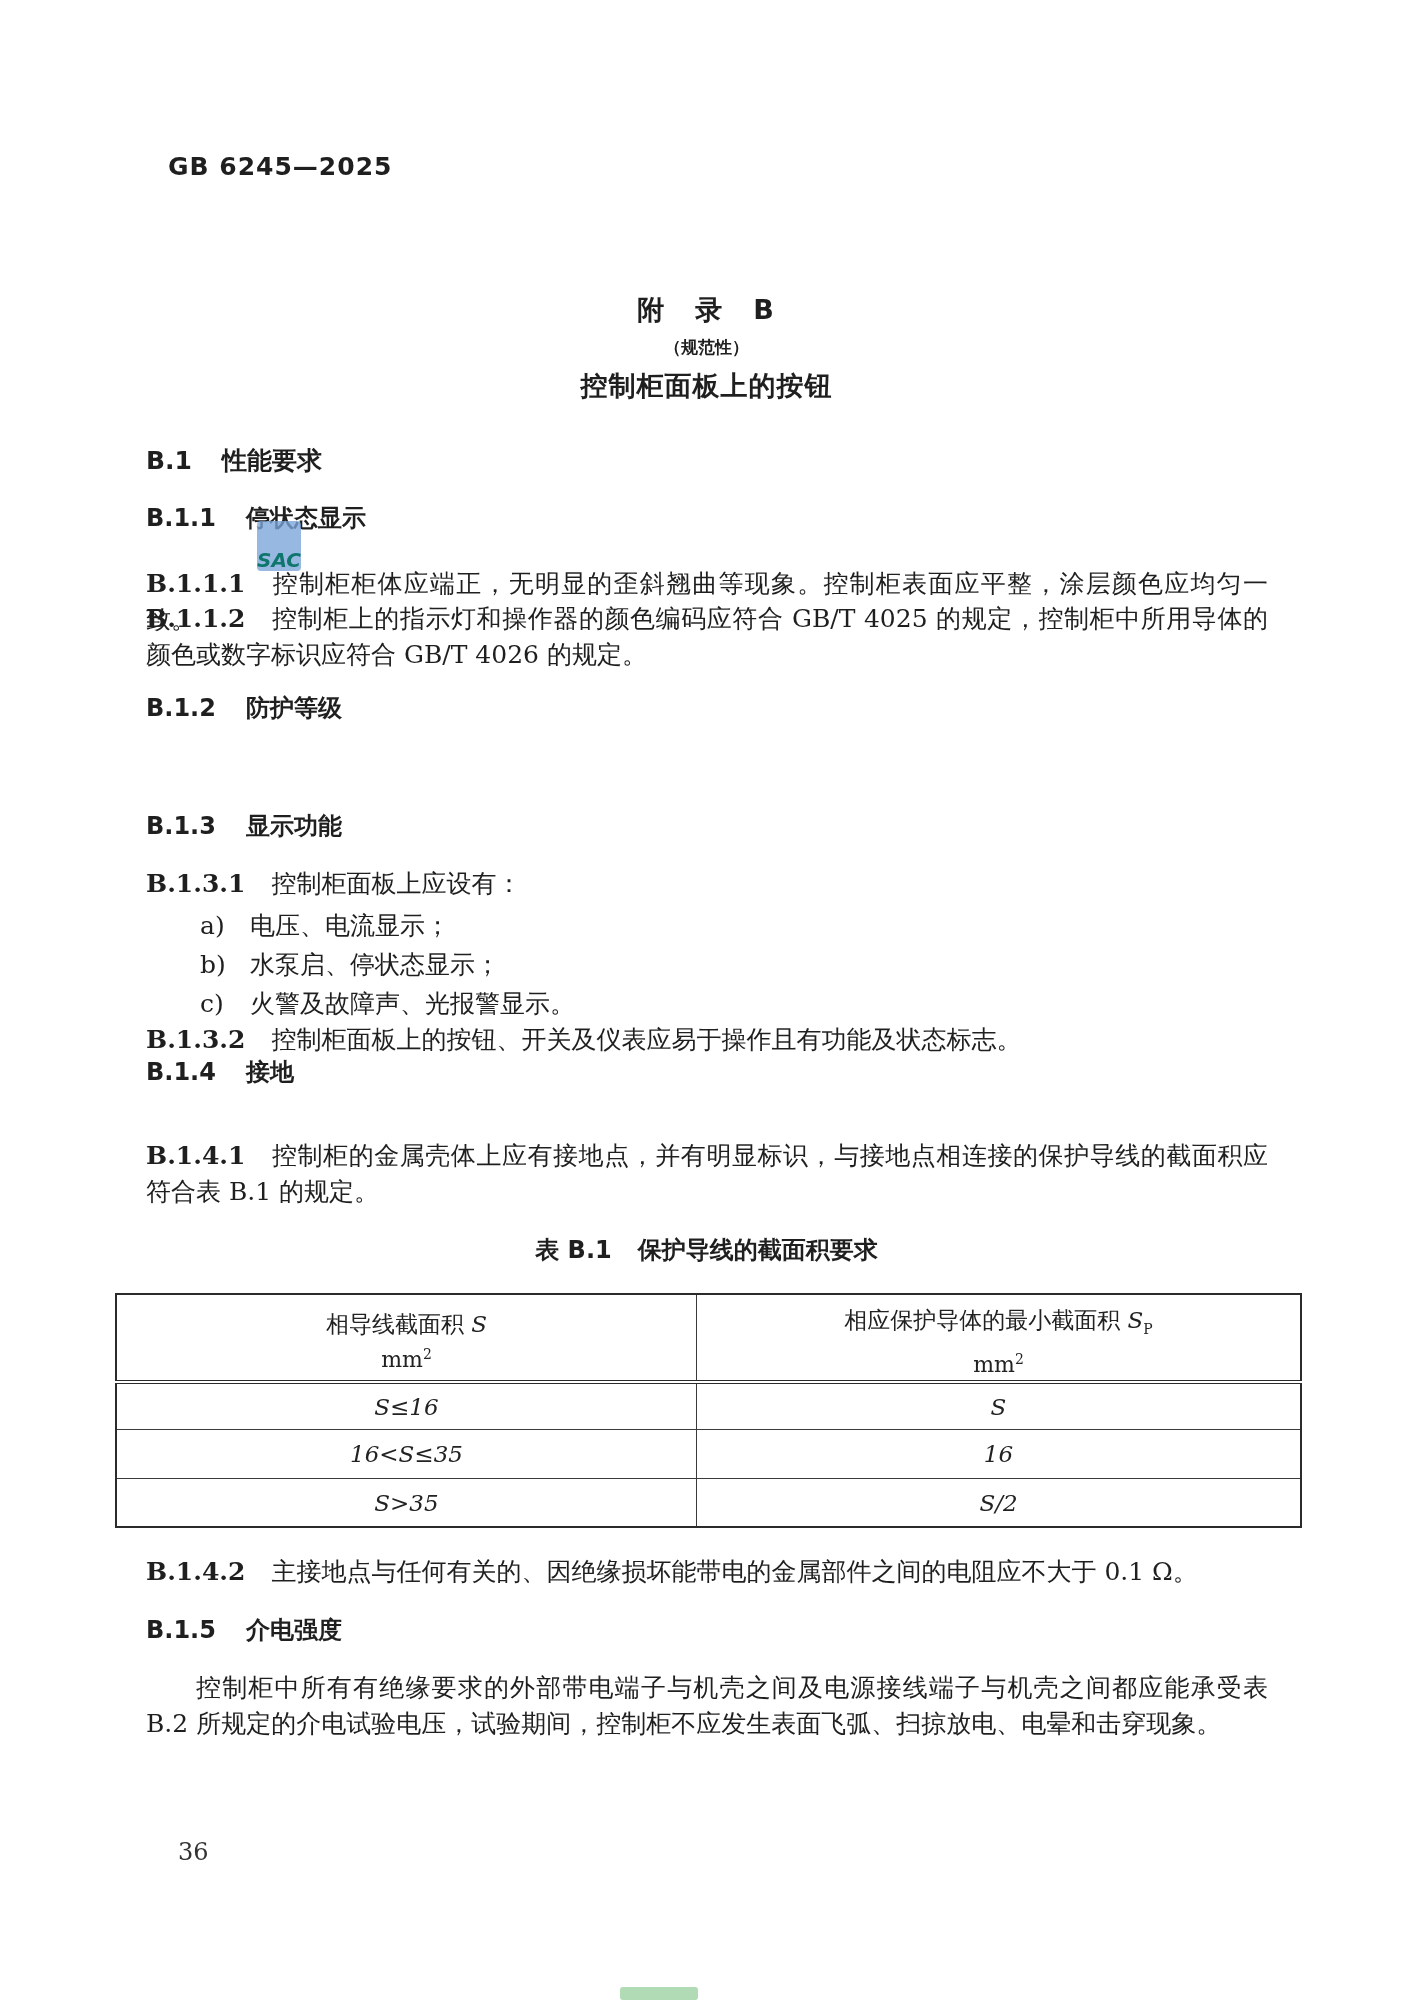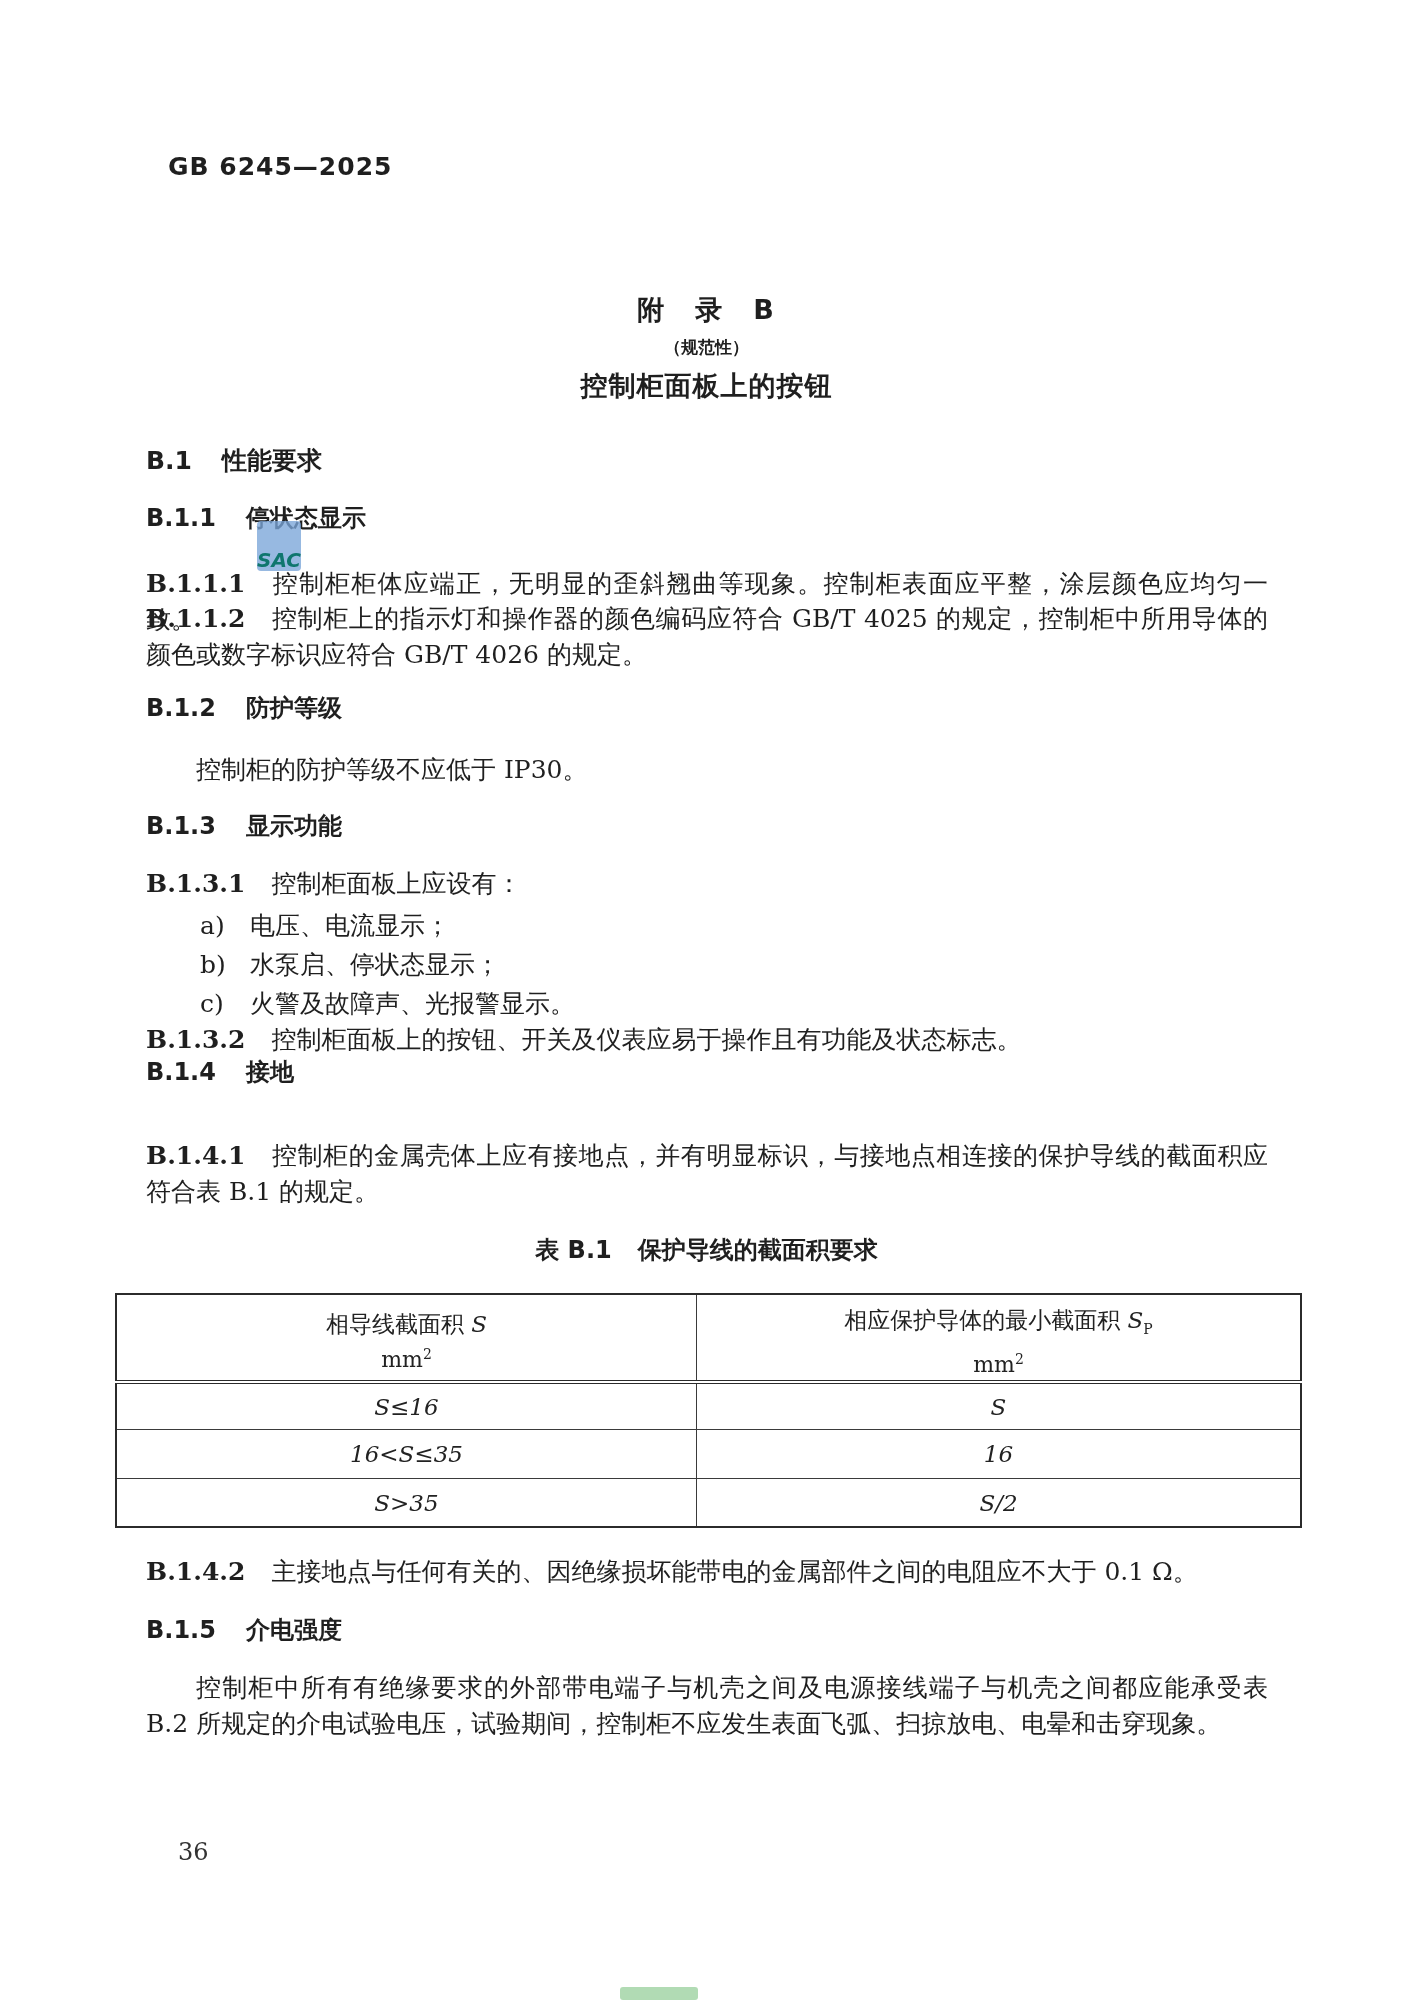--- a/index.html
+++ b/index.html
@@ -132,21 +132,20 @@
   </div>
 
   <div class="abs body-par" style="top:601px;">
     <span class="clause-label">B.1.1.2</span><span>控制柜上的指示灯和操作器的颜色编码应符合 GB/T 4025 的规定，控制柜中所用导体的颜色或数字标识应符合 GB/T 4026 的规定。</span>
   </div>
 
   <div class="abs sec-heading h-sans" style="top:692px; font-size:24px;">
     <span class="sec-label">B.1.2</span><span>防护等级</span>
   </div>
 
-  <div class="abs body-par indent2" style="top:752px;">控制柜的防护等级不应低于 IP30。</div>
 
   <div class="abs sec-heading h-sans" style="top:810px; font-size:24px;">
     <span class="sec-label">B.1.3</span><span>显示功能</span>
   </div>
 
   <div class="abs body-par" style="top:866px;">
     <span class="clause-label">B.1.3.1</span><span>控制柜面板上应设有：</span>
   </div>
 
   <div class="abs abc-list">

